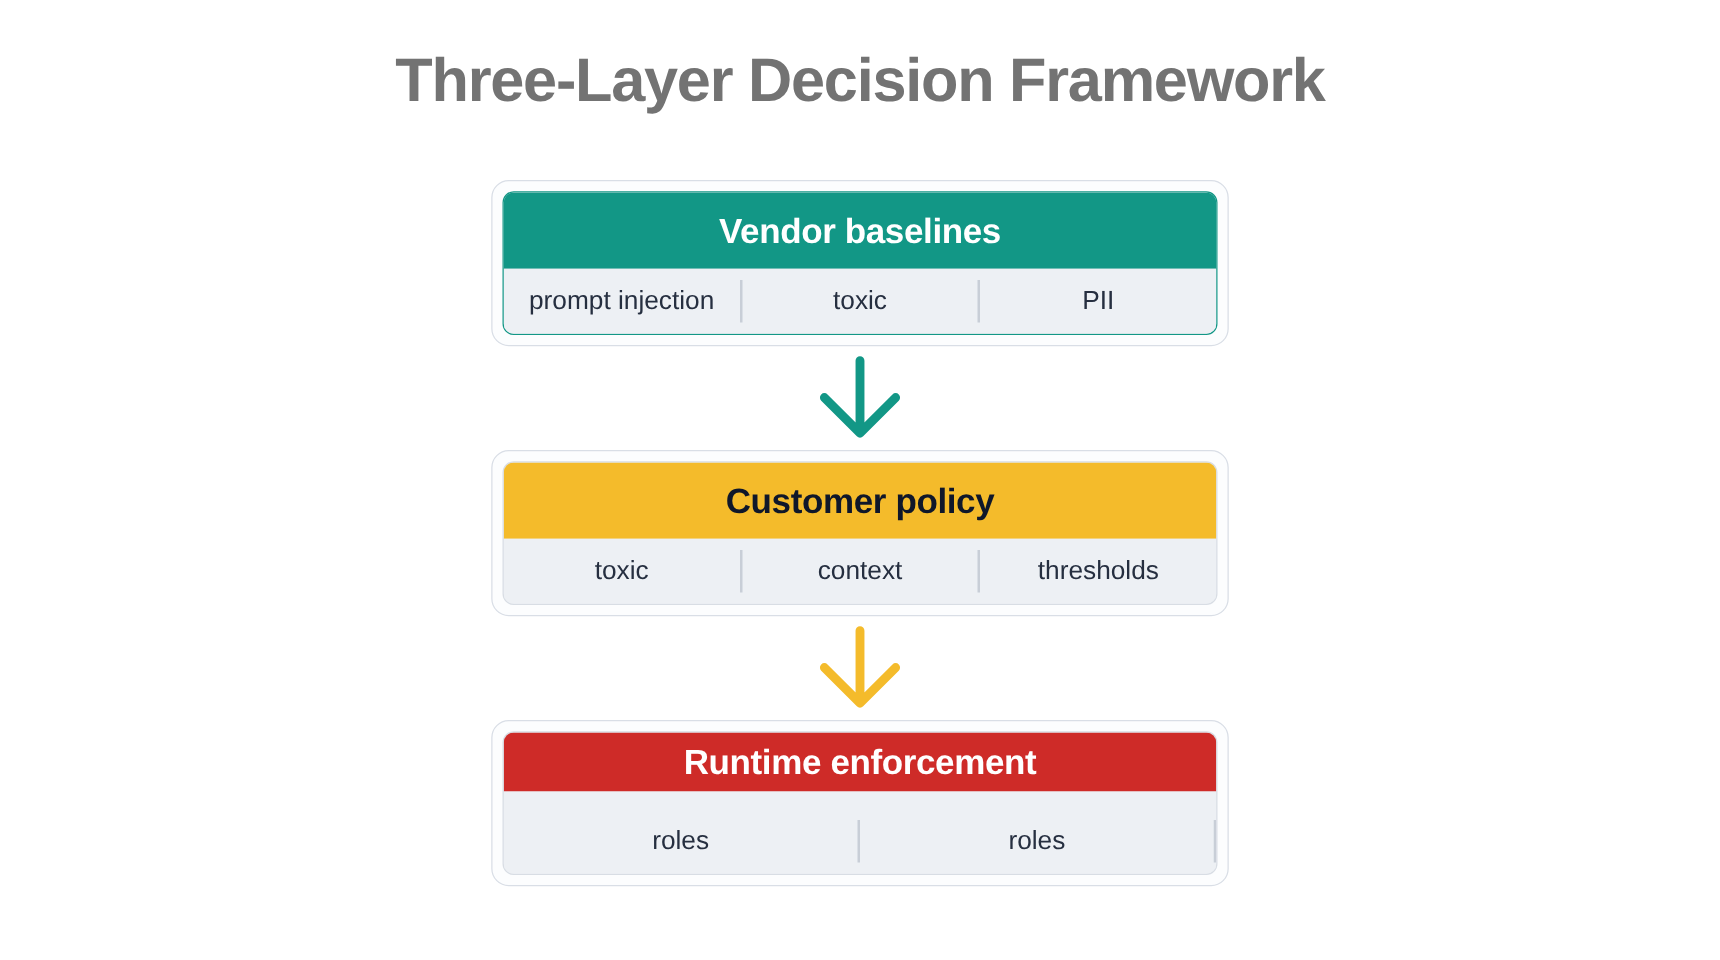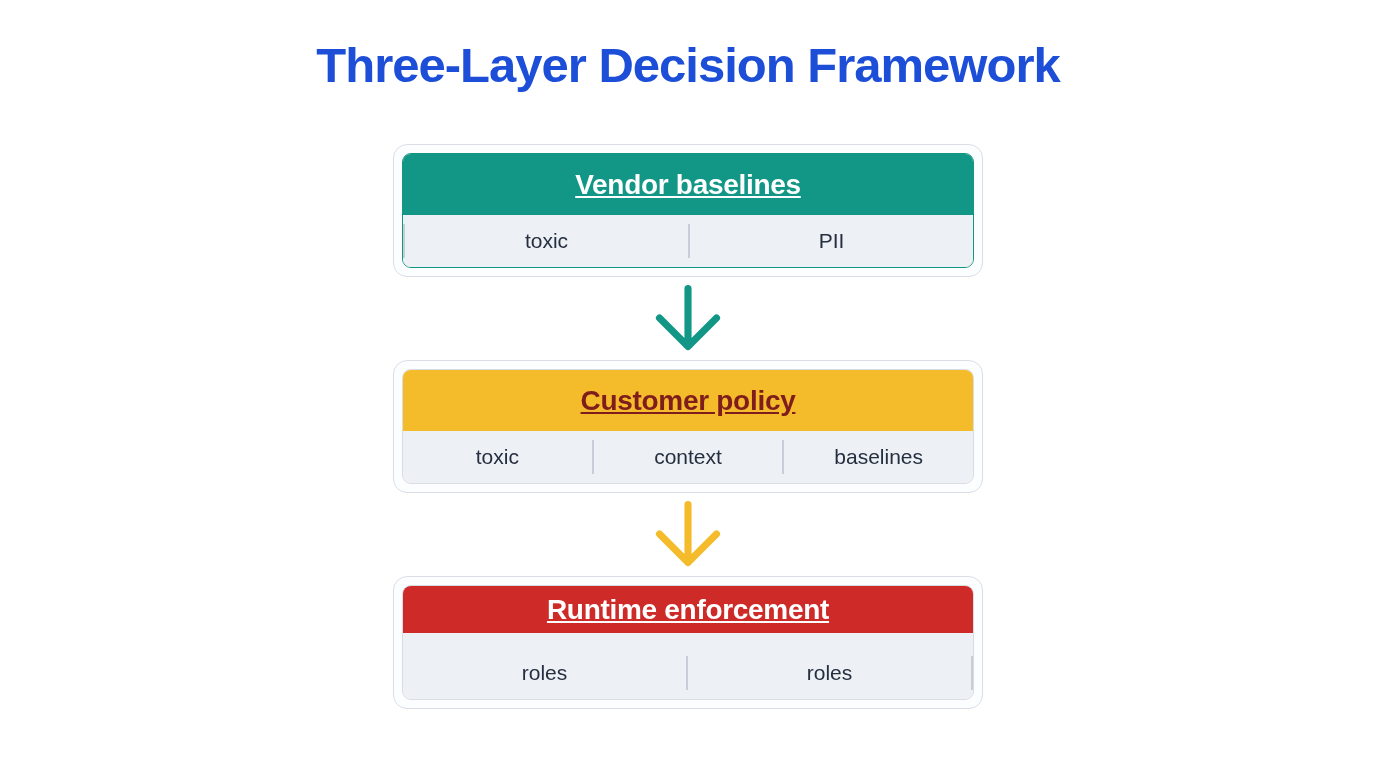--- a/index.html
+++ b/index.html
@@ -21,21 +21,21 @@
     position: absolute;
     top: 38px;
     left: 0;
     width: 100%;
     margin: 0;
     text-align: center;
     font-size: 49px;
     line-height: 54px;
     font-weight: 700;
     letter-spacing: -1px;
-    color: #1d4ed8;
+    color: #737373;
   }
   .stack {
     position: absolute;
     left: 393px;
     top: 144px;
     width: 590px;
     display: flex;
     flex-direction: column;
     align-items: center;
   }
@@ -59,21 +59,20 @@
     background: #edf0f4;
   }
   .card-header {
     flex: 1;
     display: flex;
     align-items: center;
     justify-content: center;
     font-size: 28px;
     font-weight: 700;
     letter-spacing: -0.3px;
-    text-decoration: underline;
   }
   .card-row {
     height: 52px;
     background: #edf0f4;
     display: flex;
     align-items: stretch;
   }
   .cell {
     flex: 1;
     display: flex;
@@ -106,43 +105,44 @@
 <div class="canvas">
 
   <h1 class="title">Three-Layer Decision Framework</h1>
 
   <div class="stack">
 
     <section class="card">
       <div class="card-inner" style="border-color: rgb(18, 151, 134);">
         <div class="card-header" style="background: rgb(18, 151, 134); color: rgb(255, 255, 255);">Vendor baselines</div>
         <div class="card-row">
+          <div class="cell">prompt injection</div>
           <div class="vdiv"></div>
           <div class="cell">toxic</div>
           <div class="vdiv"></div>
           <div class="cell">PII</div>
         </div>
       </div>
     </section>
 
     <div class="arrow-wrap">
       <svg class="arrow-svg" viewBox="0 0 80 72" fill="none" xmlns="http://www.w3.org/2000/svg">
         <path d="M40 4 L40 62 M10 35 L40 65 L70 35" stroke-width="7.5" stroke-linecap="round" stroke-linejoin="round" stroke="#129786"></path>
       </svg>
     </div>
 
     <section class="card">
       <div class="card-inner" style="border-color: rgb(216, 221, 228);">
-        <div class="card-header" style="background: rgb(244, 187, 43); color: #7f1d1d;">Customer policy</div>
+        <div class="card-header" style="background: rgb(244, 187, 43); color: #0f172a;">Customer policy</div>
         <div class="card-row">
           <div class="cell">toxic</div>
           <div class="vdiv"></div>
           <div class="cell">context</div>
           <div class="vdiv"></div>
-          <div class="cell">baselines</div>
+          <div class="cell">thresholds</div>
         </div>
       </div>
     </section>
 
     <div class="arrow-wrap">
       <svg class="arrow-svg" viewBox="0 0 80 72" fill="none" xmlns="http://www.w3.org/2000/svg">
         <path d="M40 4 L40 62 M10 35 L40 65 L70 35" stroke-width="7.5" stroke-linecap="round" stroke-linejoin="round" stroke="#f4bb2b"></path>
       </svg>
     </div>
 

